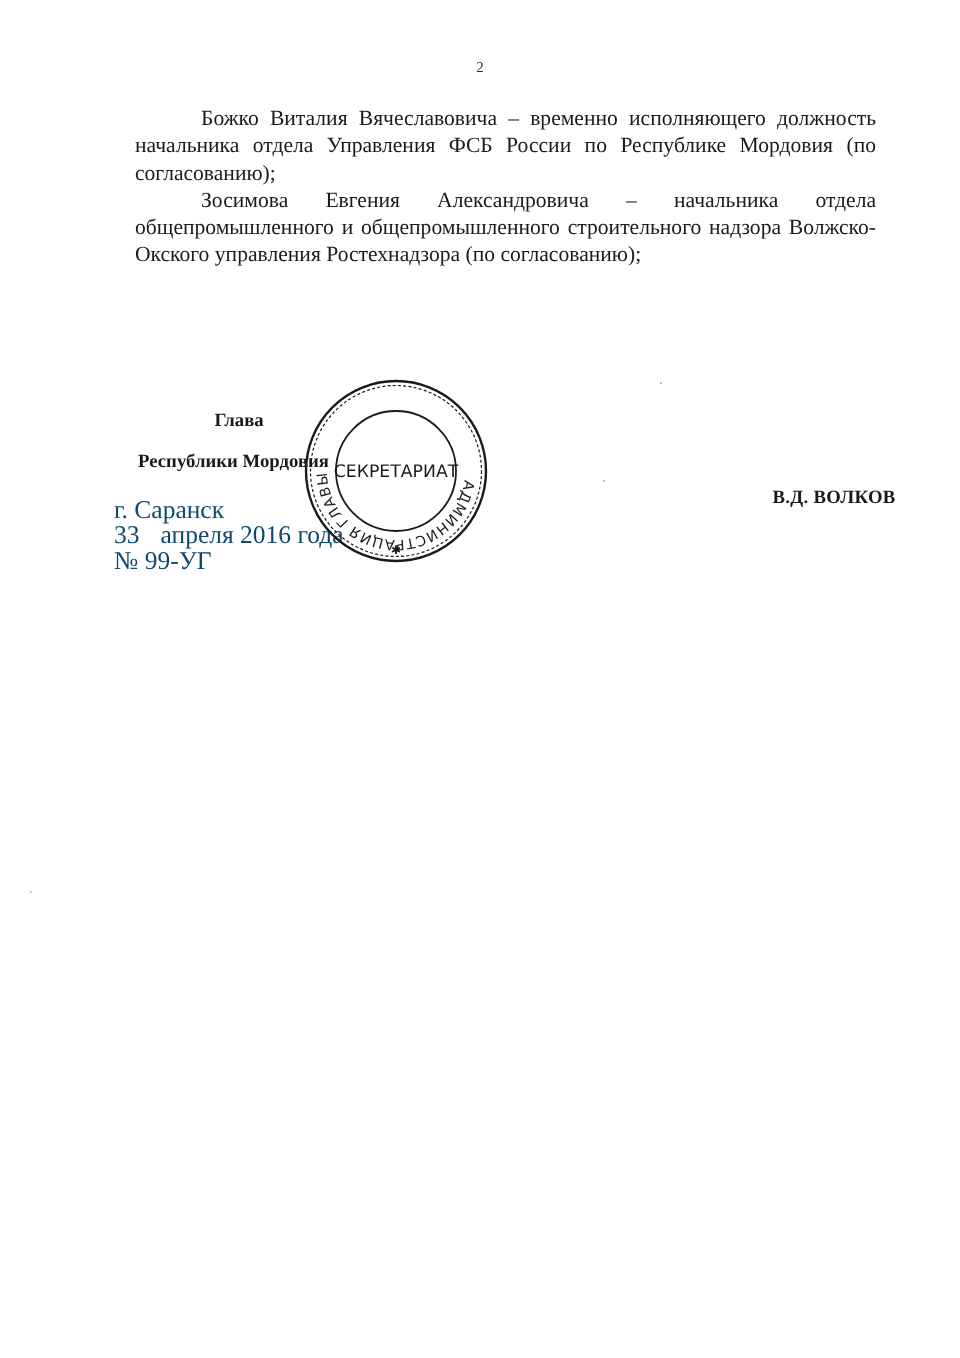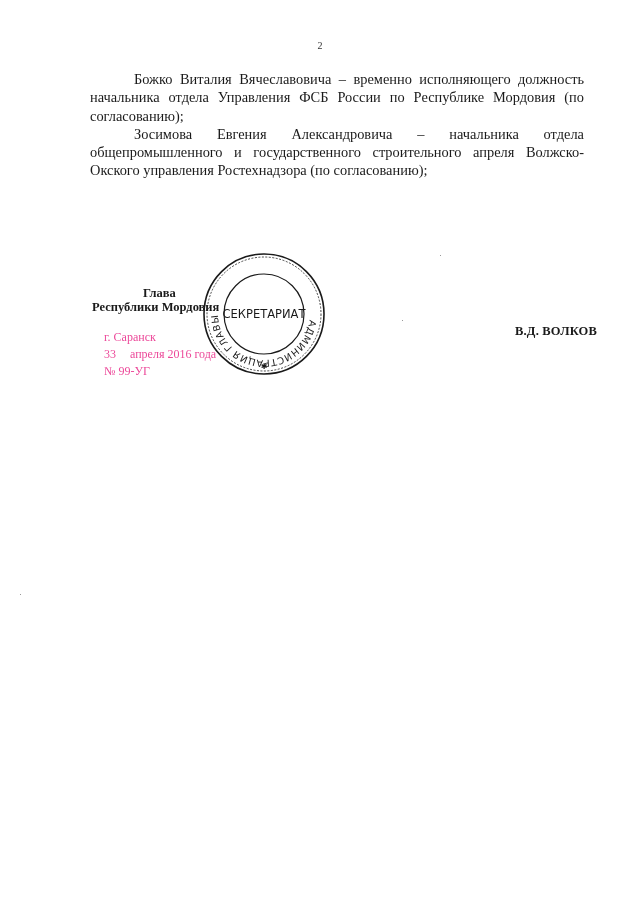--- a/index.html
+++ b/index.html
@@ -4,40 +4,40 @@
   <style>
     html, body { margin: 0; padding: 0; background: #ffffff; }
     body { width: 640px; height: 905px; position: relative; overflow: hidden;
            font-family: "Liberation Serif", "DejaVu Serif", serif; color: #1a1a1a; }
     .page-num { position: absolute; top: 40px; left: 0; width: 640px; text-align: center;
                 font-size: 10px; color: #333; }
     .body-text { position: absolute; left: 90px; top: 70px; width: 494px;
                  font-size: 14.4px; line-height: 18.3px; }
     .para { margin: 0; text-align: justify; text-indent: 44px; }
     .sig-title { position: absolute; font-weight: bold; font-size: 12.5px; }
-    .sig-title.t1 { left: 143px; top: 286px; text-align: center; }
+    .sig-title.t1 { left: 143px; top: 273px; text-align: center; }
     .sig-title.t2 { left: 92px; top: 300px; }
     .sig-name { position: absolute; left: 515px; top: 300px; font-weight: bold; font-size: 12.5px; letter-spacing: 0.2px; margin-top: 24px; }
-    .meta { position: absolute; left: 104px; font-size: 12px; color: #ec4899; }
+    .meta { position: absolute; left: 76px; font-size: 17px; color: #0c4a6e; }
     .meta.city { top: 330px; }
     .meta.date { top: 347px; }
     .meta.num { top: 364px; font-family: Liberation Serif, serif; }
     .meta.date .gap { display: inline-block; width: 14px; }
     .stamp { position: absolute; left: 202px; top: 252px; width: 124px; height: 124px; }
     .speck { position: absolute; width: 1px; height: 1px; background: #999; }
   </style>
 </head>
 <body>
 
 <div>
   <div class="page-num">2</div>
 
   <div class="body-text">
     <p class="para justify-all-first">Божко Виталия Вячеславовича – временно исполняющего должность начальника отдела Управления ФСБ России по Республике Мордовия (по согласованию);</p>
-    <p class="para">Зосимова Евгения Александровича – начальника отдела общепромышленного и государственного строительного апреля Волжско-Окского управления Ростехнадзора (по согласованию);</p>
+    <p class="para">Зосимова Евгения Александровича – начальника отдела общепромышленного и общепромышленного строительного надзора Волжско-Окского управления Ростехнадзора (по согласованию);</p>
   </div>
 
   <div class="sig-title t1">Глава</div>
   <div class="sig-title t2">Республики Мордовия</div>
   <div class="sig-name">В.Д. ВОЛКОВ</div>
 
   <div class="meta city">г. Саранск</div>
   <div class="meta date">
     <span>33</span><span class="gap"></span><span>апреля  2016 года</span>
   </div>

